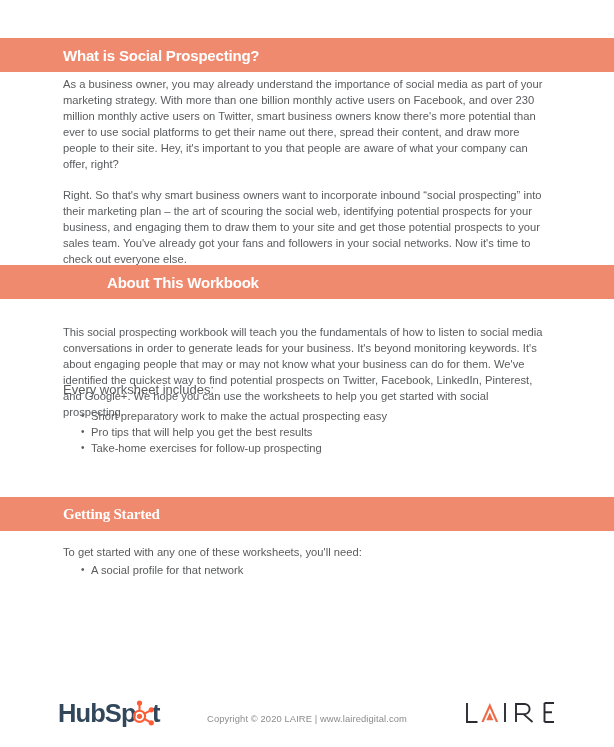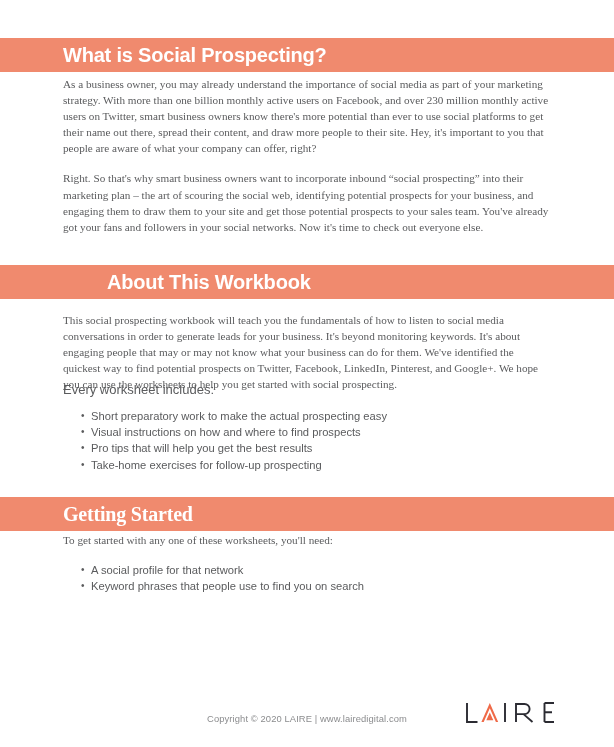--- a/index.html
+++ b/index.html
@@ -29,43 +29,42 @@
     left: 0;
     width: 614px;
     height: 34px;
     background: #f08a6e;
     display: flex;
     align-items: center;
   }
   .section-bar .section-title {
     margin-left: 63px;
     color: #ffffff;
-    font-size: 20px;
+    font-size: 15px;
     font-weight: bold;
     letter-spacing: -0.2px;
     line-height: 1;
   }
 
   #bar-what  { top: 38px; }
   #bar-about { top: 265px; padding-left: 44px; }
   #bar-start { top: 497px; font-family: Liberation Serif, serif; }
 
   
   .copy {
     position: absolute;
     left: 63px;
     width: 488px;
     color: #5a5b5d;
     font-size: 11.2px;
     line-height: 16.1px;
     text-align: left;
-    font-family: Liberation Serif, serif;
   }
   .copy p { margin: 0 0 14px 0; }
-  .copy p:last-child { margin-bottom: 0; }
+  .copy p:last-child { margin-bottom: 0; margin-top: 12px; }
 
   #copy-what  { top: 76px; }
   #copy-about { top: 312px; }
   #copy-start { top: 532px; }
 
   .lead {
     position: absolute;
     left: 63px;
     width: 488px;
     color: #5a5b5d;
@@ -168,40 +167,57 @@
   <div class="copy" id="copy-about">
     <p>This social prospecting workbook will teach you the fundamentals of how to listen to social media conversations in order to generate leads for your business. It's beyond monitoring keywords. It's about engaging people that may or may not know what your business can do for them. We've identified the quickest way to find potential prospects on Twitter, Facebook, LinkedIn, Pinterest, and Google+. We hope you can use the worksheets to help you get started with social prospecting.</p>
   </div>
 
   <div class="lead" id="lead-worksheet">
     <span>Every worksheet includes:</span>
   </div>
 
   <ul class="bullets" id="bullets-worksheet">
     <li>Short preparatory work to make the actual prospecting easy</li>
-    <li>Visual instructions on how and where to find prospects</li>
     <li>Pro tips that will help you get the best results</li>
     <li>Take-home exercises for follow-up prospecting</li>
   </ul>
 
   <div class="section-bar" id="bar-start">
     <div class="section-title">Getting Started</div>
   </div>
 
   <div class="copy" id="copy-start">
     <p>To get started with any one of these worksheets, you'll need:</p>
   </div>
 
   <ul class="bullets" id="bullets-start">
     <li>A social profile for that network</li>
-    <li>Keyword phrases that people use to find you on search</li>
   </ul>
 
   <div class="footer">
 
+    <div class="hubspot-logo">
+      <svg width="118" height="32" viewBox="0 0 118 32" aria-hidden="true">
+        <text x="0" y="24" font-family="'Liberation Sans', sans-serif" font-size="25.5" font-weight="bold" letter-spacing="-0.9" fill="#33475b">HubSp</text>
+        <text x="94" y="24" font-family="'Liberation Sans', sans-serif" font-size="25.5" font-weight="bold" letter-spacing="-0.9" fill="#33475b">t</text>
+
+        <g fill="none" stroke="#ff5c35" stroke-width="2.1">
+          <circle cx="81.5" cy="18.3" r="5.6"></circle>
+          <line x1="81.5" y1="12.7" x2="81.5" y2="6.6"></line>
+          <line x1="86.6" y1="15.6" x2="91.6" y2="12.8"></line>
+          <line x1="86.6" y1="21.0" x2="91.6" y2="23.8"></line>
+        </g>
+        <g fill="#ff5c35">
+          <circle cx="81.5" cy="5.1" r="2.6"></circle>
+          <circle cx="93.3" cy="11.8" r="2.6"></circle>
+          <circle cx="93.3" cy="24.8" r="2.6"></circle>
+          <circle cx="81.5" cy="18.3" r="2.6"></circle>
+        </g>
+      </svg>
+    </div>
 
     <div class="copyright">
       <span>Copyright © 2020 LAIRE | www.lairedigital.com</span>
     </div>
 
     <div class="laire-logo">
       <svg width="92" height="28" viewBox="0 0 92 28" aria-hidden="true">
         <g fill="none" stroke="#2b2b32" stroke-width="1.9" stroke-linecap="butt">
 
           <path d="M3 3 L3 22 L13.5 22"></path>

